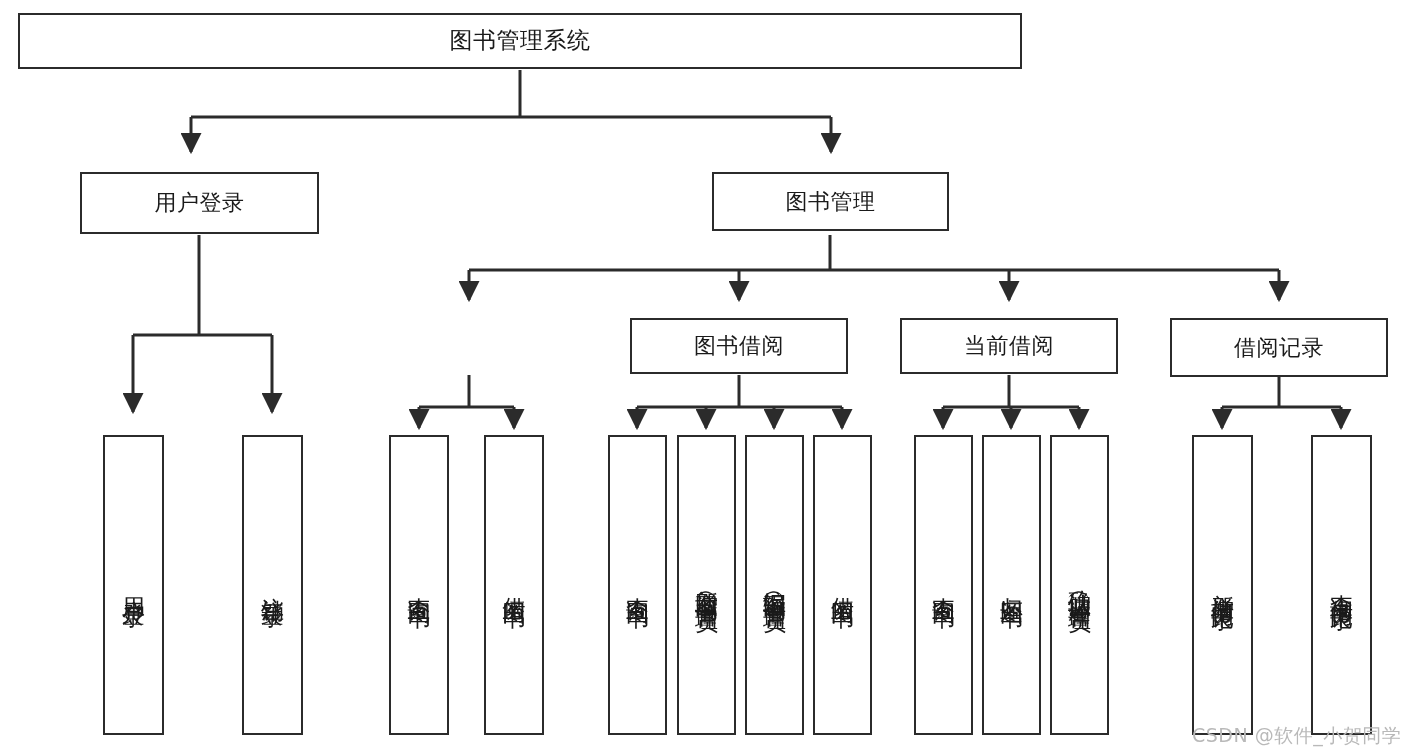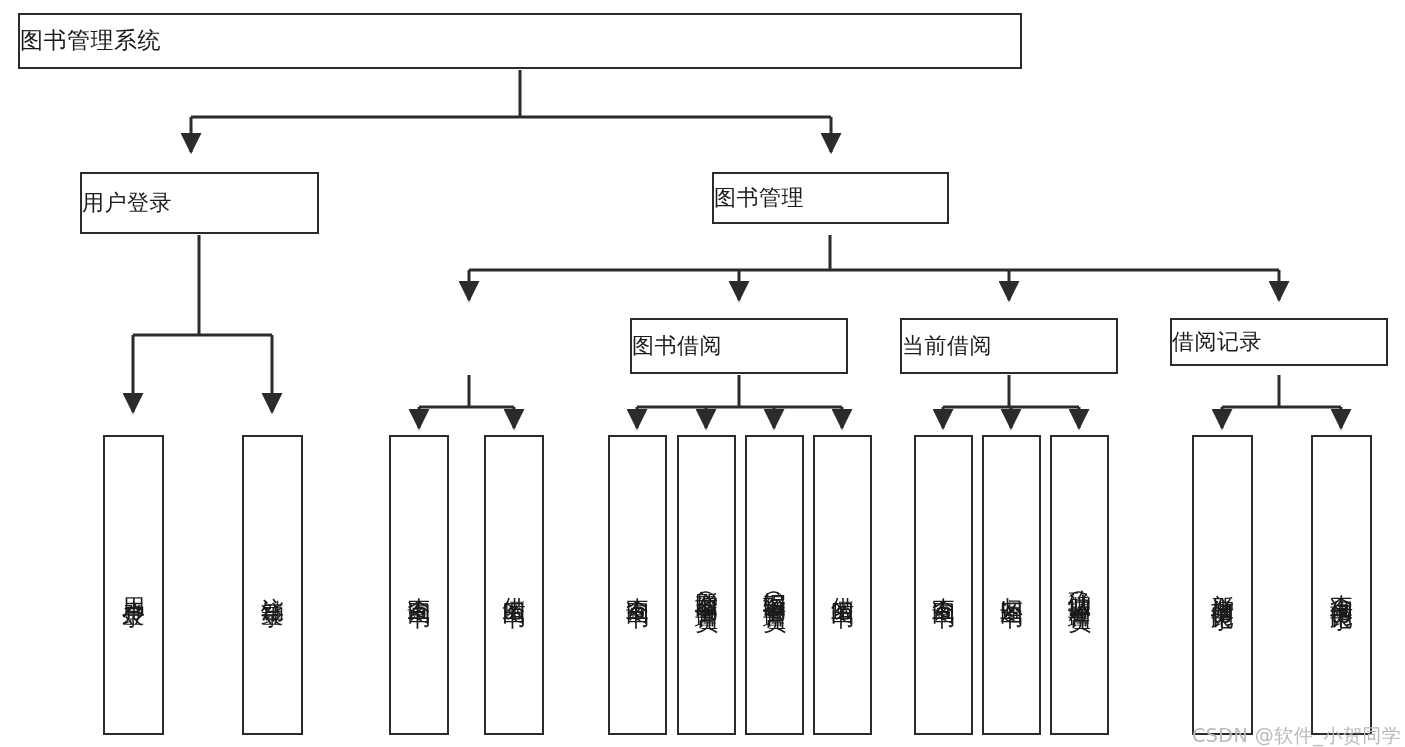--- a/index.html
+++ b/index.html
@@ -24,20 +24,21 @@
     width: 1405px;
     height: 747px;
   }
   .node {
     position: absolute;
     box-sizing: border-box;
     background: #ffffff;
     border: 2px solid #2b2b2b;
     display: flex;
     align-items: center;
+    justify-content: center;
     color: #1a1a1a;
   }
   .node-label {
     display: block;
     text-align: center;
     line-height: 1.18;
     white-space: pre-wrap;
   }
   .node.horiz .node-label {
     font-size: 22px;
@@ -123,34 +124,34 @@
   </svg>
 
   <div class="node horiz root" style="left:18px; top:13px; width:1004px; height:56px;">
     <span class="node-label">图书管理系统</span>
   </div>
 
   <div class="node horiz" style="left:80px; top:172px; width:239px; height:62px;">
     <span class="node-label">用户登录</span>
   </div>
 
-  <div class="node horiz" style="left:712px; top:172px; width:237px; height:52px;">
+  <div class="node horiz" style="left:712px; top:172px; width:237px; height:59px;">
     <span class="node-label">图书管理</span>
   </div>
 
 
   <div class="node horiz" style="left:630px; top:318px; width:218px; height:56px;">
     <span class="node-label">图书借阅</span>
   </div>
 
   <div class="node horiz" style="left:900px; top:318px; width:218px; height:56px;">
     <span class="node-label">当前借阅</span>
   </div>
 
-  <div class="node horiz" style="left:1170px; top:318px; width:218px; height:48px;">
+  <div class="node horiz" style="left:1170px; top:318px; width:218px; height:59px;">
     <span class="node-label">借阅记录</span>
   </div>
 
   <div class="node vert" style="left:103px; top:435px; width:61px; height:300px;">
     <span class="node-label">用户登录</span>
   </div>
 
   <div class="node vert" style="left:242px; top:435px; width:61px; height:300px;">
     <span class="node-label">注销登录</span>
   </div>

